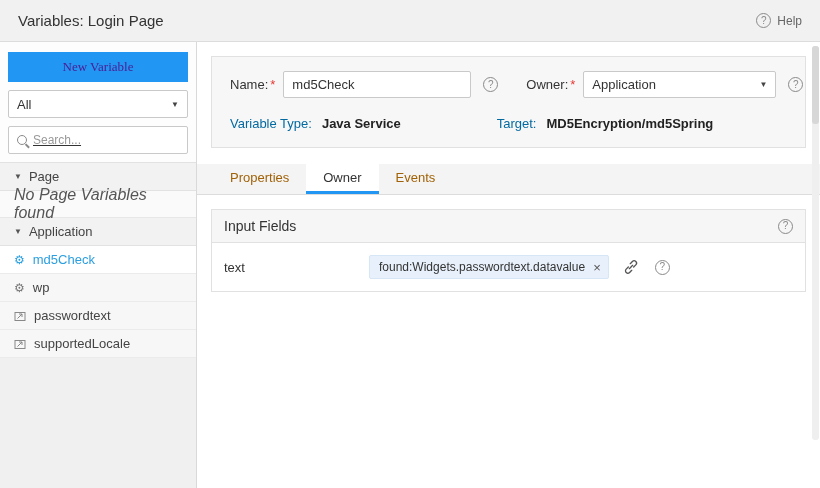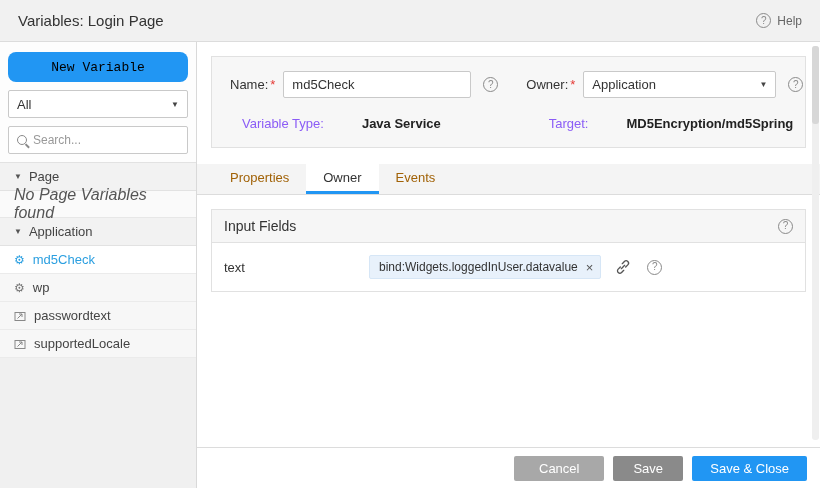--- a/index.html
+++ b/index.html
@@ -25,27 +25,27 @@
     display:inline-flex;align-items:center;justify-content:center;
     font-size:10px;color:#8a8a8a;flex:0 0 auto;line-height:1;}
 
   
   .content{flex:1;display:flex;min-height:0;}
 
   
   .sidebar{width:197px;flex:0 0 197px;background:#f4f4f4;border-right:1px solid #d9d9d9;
     display:flex;flex-direction:column;}
   .sidebar-controls{background:#fdfdfd;padding:10px 8px 8px;}
-  .new-var-btn{display:block;width:100%;height:30px;background:var(--accent);color:#000000;
-    border:none;border-radius:8px;font-size:13px;cursor:pointer;font-family:Liberation Mono, monospace;}
+  .new-var-btn{display:block;width:100%;height:30px;background:var(--accent);color:#4c1d95;
+    border:none;border-radius:0;font-size:13px;cursor:pointer;font-family:Liberation Serif, serif;}
   .filter-select{margin-top:8px;height:28px;border:1px solid #c9c9c9;background:#fff;border-radius:2px;
     display:flex;align-items:center;padding:0 8px;cursor:pointer;color:#333;}
   .filter-select .caret{margin-left:auto;font-size:8px;color:#444;}
   .search-box{margin-top:8px;height:28px;border:1px solid #c9c9c9;background:#fff;border-radius:2px;
-    display:flex;align-items:center;padding:0 8px;gap:6px;}
+    display:flex;align-items:center;padding:0 8px;gap:6px;text-decoration:underline;}
   .search-box input{border:none;outline:none;flex:1;font-size:12px;color:#333;font-family:inherit;background:transparent;}
   .search-box input::placeholder{color:#999;}
   .mag-icon{width:10px;height:10px;border:1.5px solid #8a8a8a;border-radius:50%;position:relative;flex:0 0 auto;}
   .mag-icon::after{content:"";position:absolute;width:5px;height:1.5px;background:#8a8a8a;
     transform:rotate(45deg);right:-4px;bottom:-2px;}
 
   .tree{flex:1;display:flex;flex-direction:column;border-top:1px solid #e2e2e2;}
   .tree-section{height:28px;display:flex;align-items:center;gap:7px;padding:0 14px;
     background:#f2f2f2;border-bottom:1px solid #e2e2e2;color:#444;cursor:pointer;}
   .tree-section .caret{font-size:8px;color:#555;}
@@ -67,22 +67,22 @@
   .form-row + .form-row{margin-top:18px;}
   .fld-label{color:#333;margin-right:8px;white-space:nowrap;}
   .req{color:#e53935;margin-left:2px;}
   .txt-input{width:188px;height:27px;border:1px solid #c9c9c9;border-radius:2px;background:#fff;
     padding:0 8px;font-size:13px;color:#333;font-family:inherit;outline:none;}
   .owner-select{width:193px;height:27px;border:1px solid #c9c9c9;border-radius:2px;background:#fff;
     display:flex;align-items:center;padding:0 8px;cursor:pointer;color:#333;}
   .owner-select .caret{margin-left:auto;font-size:8px;color:#444;}
   .gap-help{margin-left:12px;}
   .owner-group{margin-left:28px;display:flex;align-items:center;}
-  .static-label{color:#8b5cf6;margin-right:10px;white-space:nowrap;margin-left:12px;}
-  .static-value{color:#222;font-weight:700;white-space:nowrap;margin-left:28px;}
+  .static-label{color:#0369a1;margin-right:10px;white-space:nowrap;}
+  .static-value{color:#222;font-weight:700;white-space:nowrap;}
   .target-group{margin-left:96px;display:flex;align-items:center;}
 
   
   .tabs{margin-top:16px;height:31px;background:#f4f4f4;border-bottom:1px solid #dcdcdc;
     display:flex;align-items:stretch;padding-left:16px;}
   .tab{display:flex;align-items:center;padding:0 17px;color:#a16207;cursor:pointer;border-bottom:3px solid transparent;}
   .tab.active{background:#fff;color:#333;border-bottom:3px solid var(--accent);}
 
   
   .fields-panel{margin:14px 14px 0;border:1px solid #e1e1e1;background:#fff;}
@@ -221,41 +221,36 @@
         </nav>
 
         <section class="fields-panel">
           <div class="fields-head">
             <span class="fields-title">Input Fields</span>
             <span class="qcircle">?</span>
           </div>
           <div class="field-row">
             <span class="field-name">text</span>
             <span class="bind-chip">
-              <span>bind:Widgets.loggedInUser.datavalue</span>
+              <span>found:Widgets.passwordtext.datavalue</span>
               <span class="chip-close">×</span>
             </span>
             <span class="link-icon">
               <svg viewBox="0 0 24 24" width="16" height="16" fill="none" stroke="#555" stroke-width="2" stroke-linecap="round">
                 <path d="M9.5 14.5 L14.5 9.5"></path>
                 <path d="M8 12 l-3.2 3.2 a3.6 3.6 0 0 0 5.1 5.1 L13.1 17"></path>
                 <path d="M16 12 l3.2 -3.2 a3.6 3.6 0 0 0 -5.1 -5.1 L10.9 7"></path>
               </svg>
             </span>
             <span class="qcircle row-help">?</span>
           </div>
         </section>
 
       </div>
 
       <div class="vscroll">
         <div class="thumb"></div>
       </div>
 
-      <div class="footer">
-        <button class="btn btn-cancel">Cancel</button>
-        <button class="btn btn-save">Save</button>
-        <button class="btn btn-saveclose">Save &amp; Close</button>
-      </div>
     </main>
 
   </div>
 </div>
 
 </body></html>

